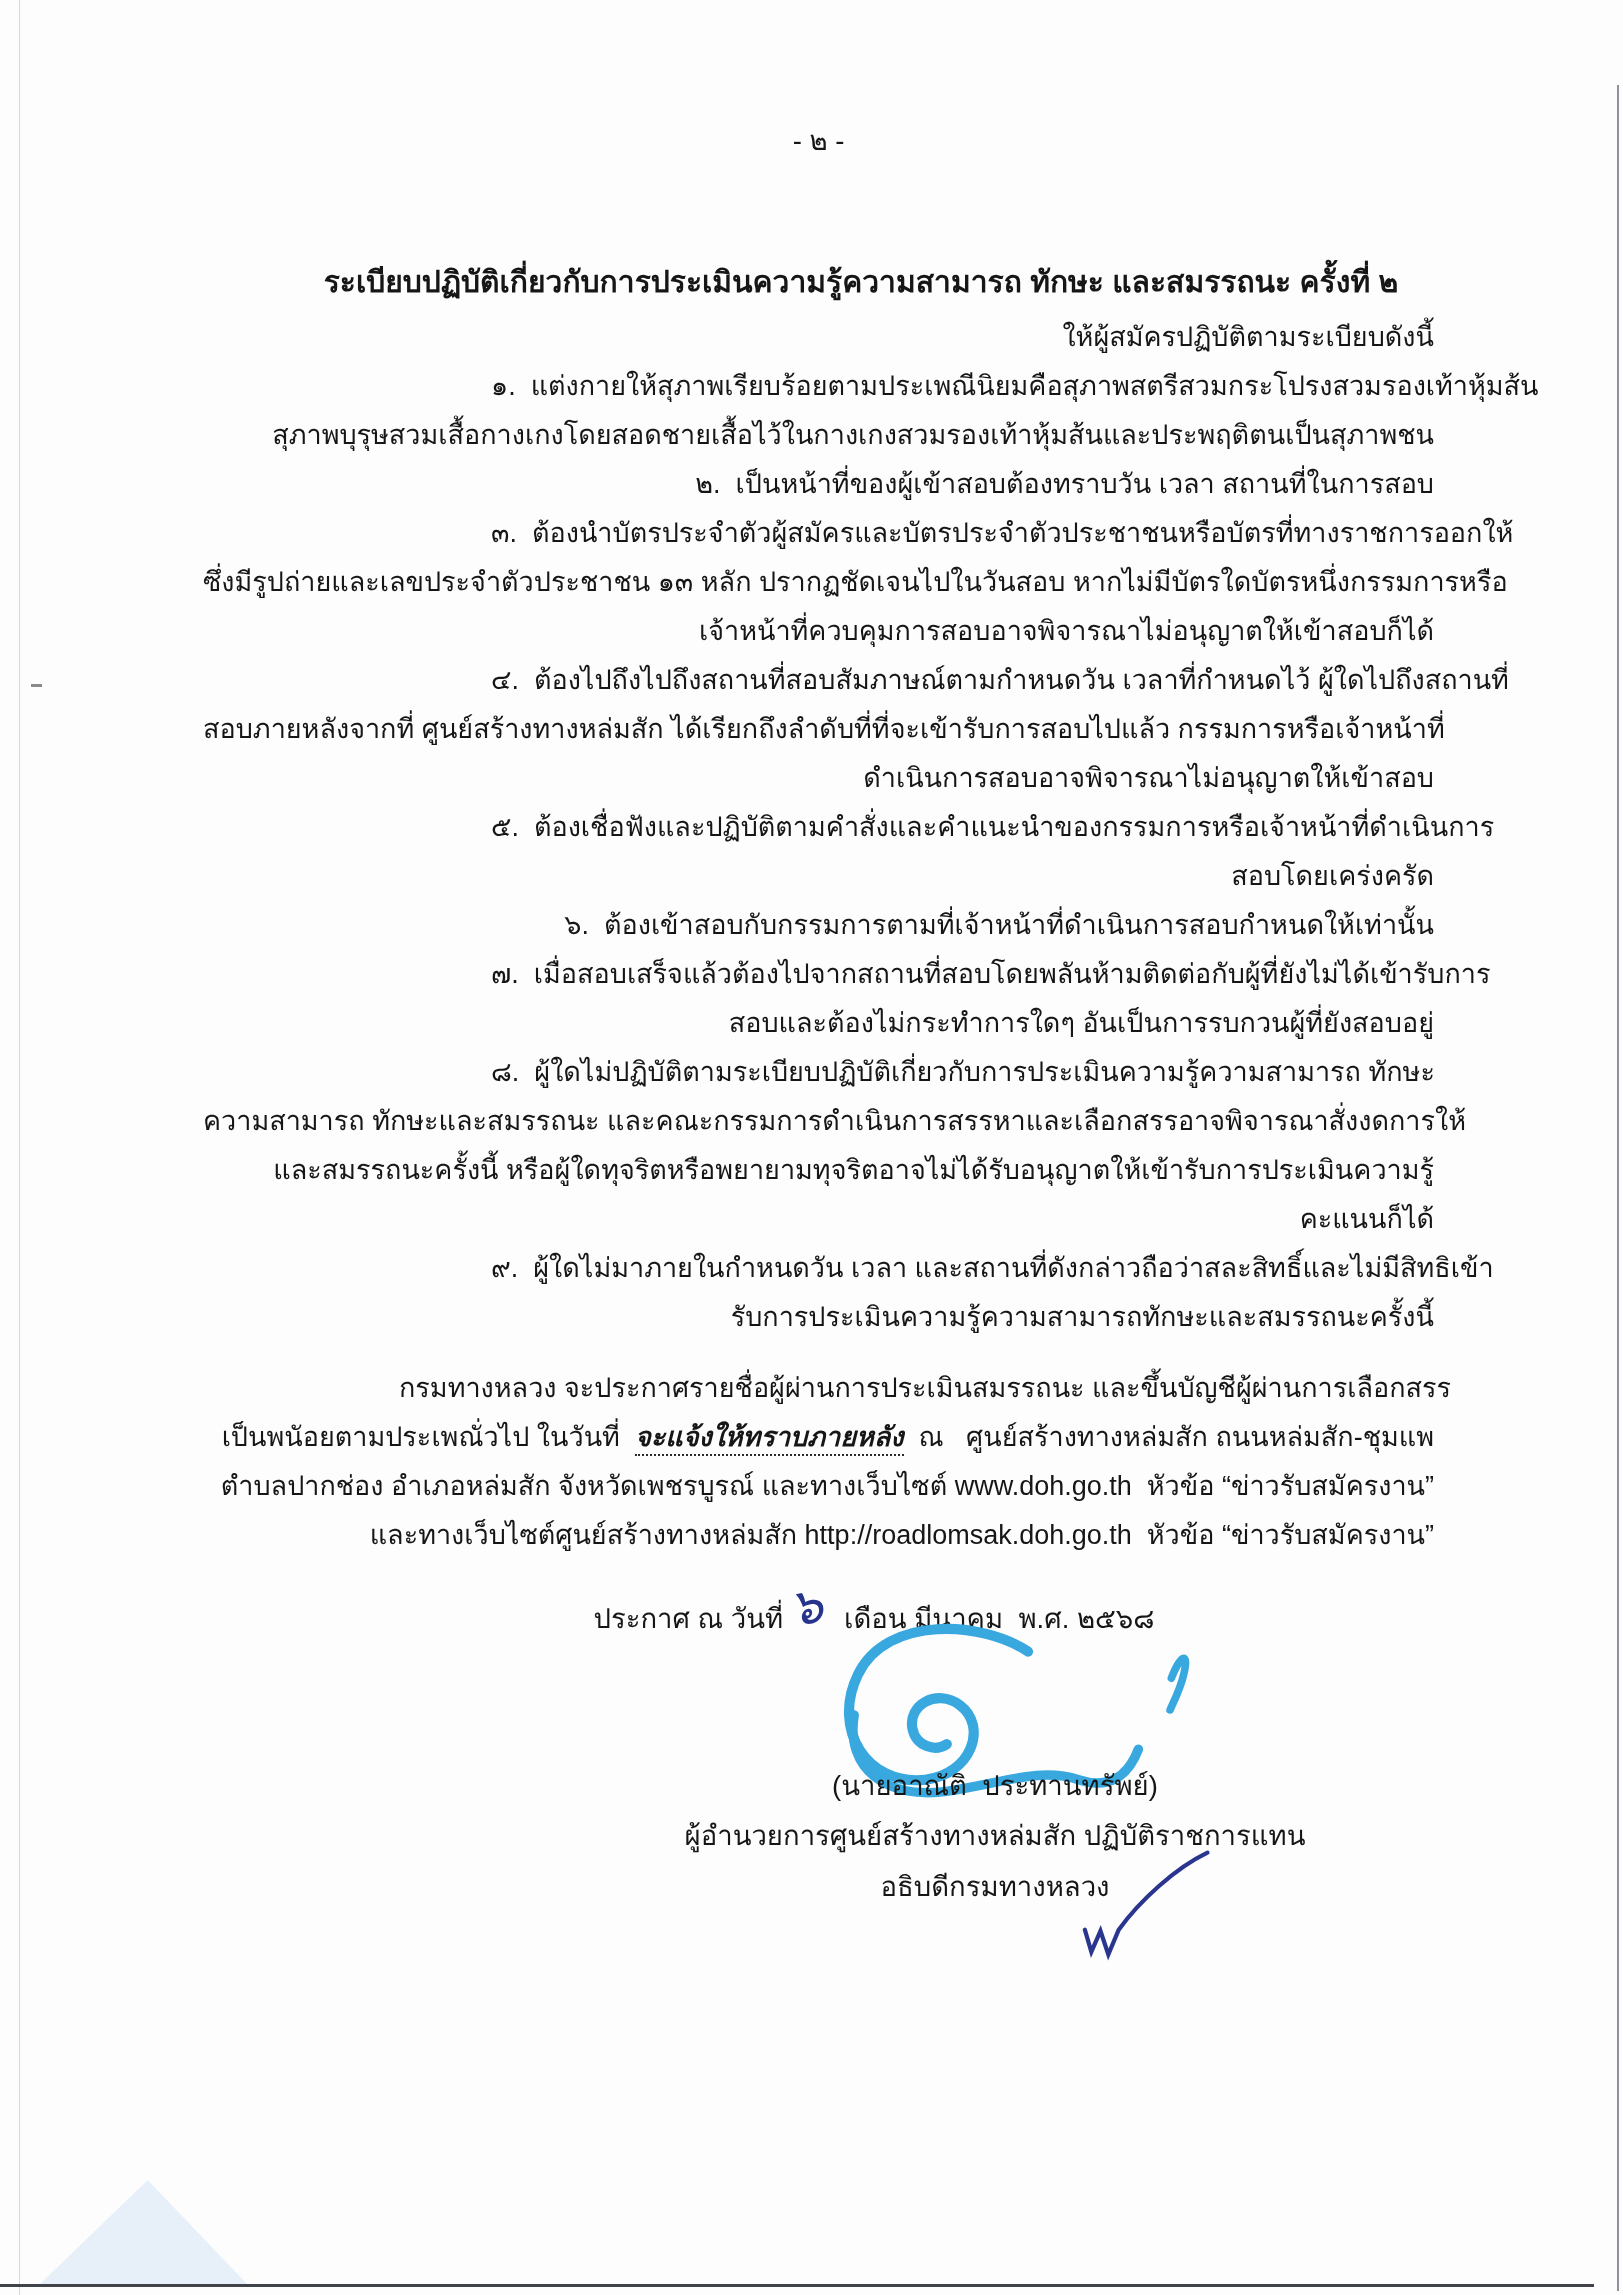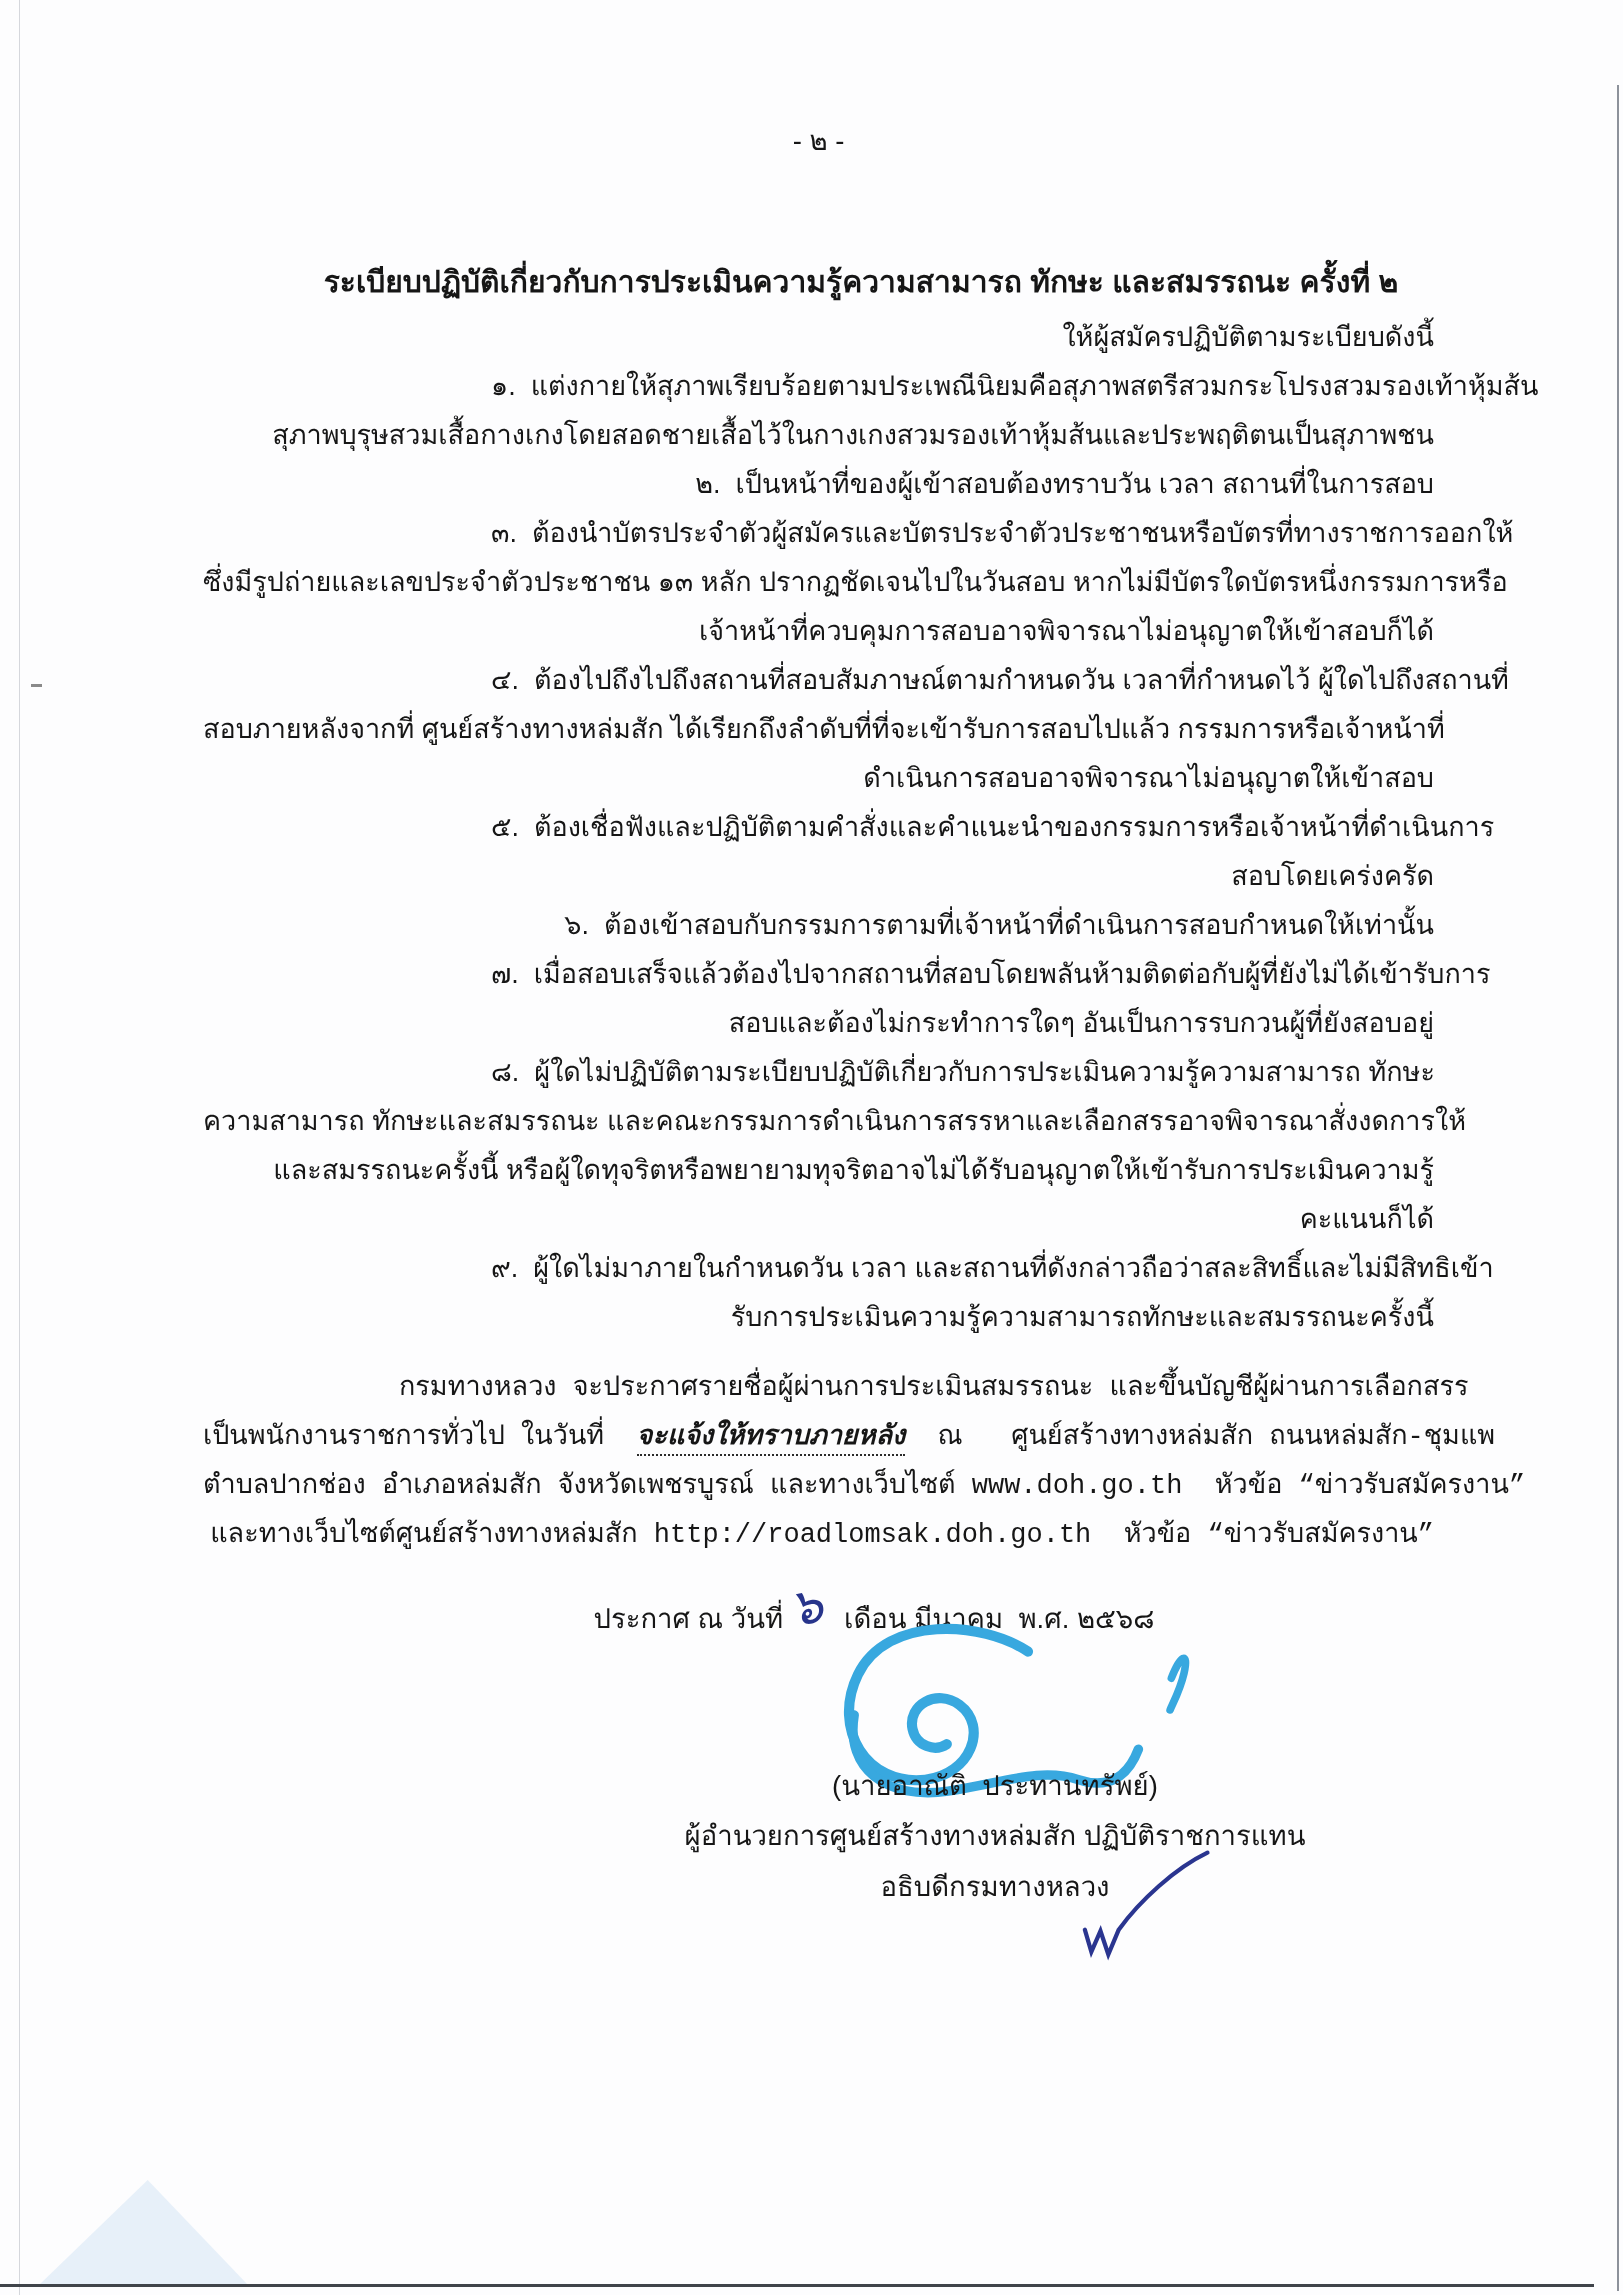--- a/index.html
+++ b/index.html
@@ -35,21 +35,21 @@
   }
   .line {
     font-size:27px;
     line-height:49px;
     white-space:pre;
     text-align:right;
   }
   .intro { margin-top:10.5px; }
   .ind2 { padding-left:288px; }  
   .ind1 { padding-left:196px; }  
-  .closing { margin-top:22px;font-family:Liberation Mono, monospace; }
+  .closing { margin-top:22px; }
   .hl {
     font-weight:bold;
     font-style:italic;
     border-bottom:2.6px dotted #2a2a2a;
     padding-bottom:2px;
   }
   .date-line {
     margin-top:34px;
     font-size:27.5px;
     line-height:49px;
@@ -150,21 +150,21 @@
       <div class="line">คะแนนก็ได้</div>
     </div>
 
     <div>
       <div class="line ind2">๙.  ผู้ใดไม่มาภายในกำหนดวัน เวลา และสถานที่ดังกล่าวถือว่าสละสิทธิ์และไม่มีสิทธิเข้า</div>
       <div class="line">รับการประเมินความรู้ความสามารถทักษะและสมรรถนะครั้งนี้</div>
     </div>
 
     <div class="closing">
       <div class="line ind1">กรมทางหลวง จะประกาศรายชื่อผู้ผ่านการประเมินสมรรถนะ และขึ้นบัญชีผู้ผ่านการเลือกสรร</div>
-      <div class="line"><span>เป็นพนักงานราชการทั่วไป ในวันที่  </span><span class="hl">จะแจ้งให้ทราบภายหลัง</span><span>  ณ   ศูนย์สร้างทางหล่มสัก ถนนหล่มสัก-ชุมแพ</span></div>
+      <div class="line"><span>เป็นพนัอยตามประเพณั่วไป ในวันที่  </span><span class="hl">จะแจ้งให้ทราบภายหลัง</span><span>  ณ   ศูนย์สร้างทางหล่มสัก ถนนหล่มสัก-ชุมแพ</span></div>
       <div class="line">ตำบลปากช่อง อำเภอหล่มสัก จังหวัดเพชรบูรณ์ และทางเว็บไซต์ www.doh.go.th  หัวข้อ “ข่าวรับสมัครงาน”</div>
       <div class="line">และทางเว็บไซต์ศูนย์สร้างทางหล่มสัก http://roadlomsak.doh.go.th  หัวข้อ “ข่าวรับสมัครงาน”</div>
     </div>
 
     <div class="date-line"><span>ประกาศ ณ วันที่</span><span class="hand-day">๖</span><span>เดือน มีนาคม  พ.ศ. ๒๕๖๘</span></div>
 
   </div>
 
   <div class="sig-area">
 

